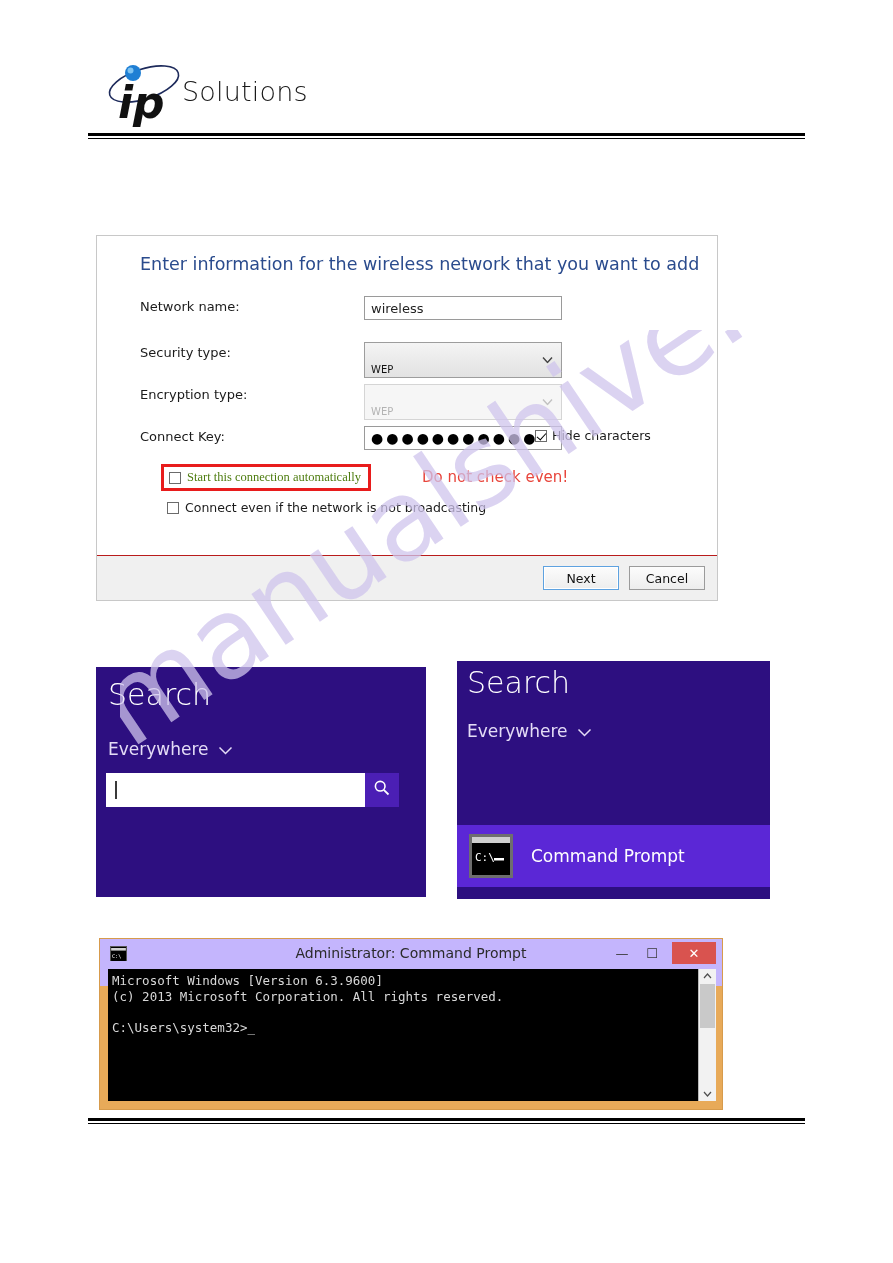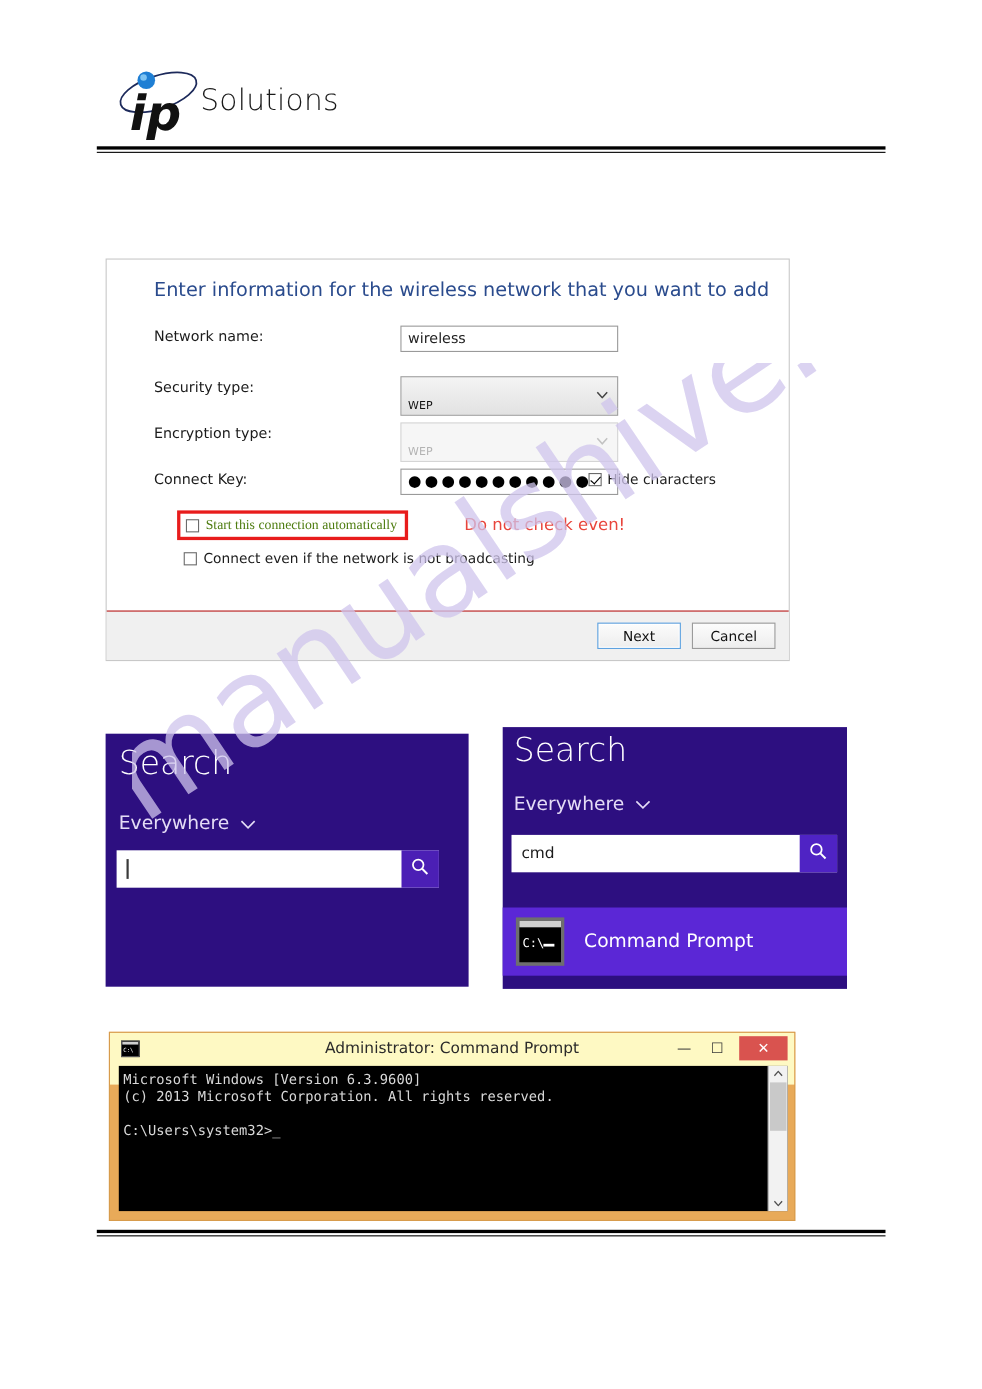--- a/index.html
+++ b/index.html
@@ -383,21 +383,21 @@
     width: 624px;
     height: 172px;
     background: #e8aa59;
     border: 1px solid #d79b4c;
     box-sizing: border-box;
     z-index: 10;
   }
   #cmd-titlebar {
     position: relative;
     height: 47px;
-    background: #fef9c3;
+    background: #c4b5fd;
   }
   #cmd-title-icon {
     position: absolute;
     left: 10px;
     top: 7px;
     width: 17px;
     height: 15px;
     background: #000;
     border: 1px solid #555;
     box-sizing: border-box;
@@ -593,31 +593,20 @@
 
 <div class="search-panel" id="search-panel-cmd">
   <div class="search-title">Search</div>
   <div class="scope-row">
     <span>Everywhere</span>
     <span>
       <svg width="15" height="9" viewBox="0 0 15 9">
           <path d="M1.5 1.5 L7.5 7.5 L13.5 1.5" fill="none" stroke="#e4dcf6" stroke-width="1.5"></path>
         </svg>
     </span>
-  </div>
-  <div class="search-box">
-    <div class="search-text">cmd</div>
-    <div class="search-btn">
-      <span>
-        <svg width="18" height="18" viewBox="0 0 18 18">
-          <circle cx="7.2" cy="7.2" r="4.8" fill="none" stroke="#fff" stroke-width="1.6"></circle>
-          <line x1="10.8" y1="10.8" x2="15.5" y2="15.5" stroke="#fff" stroke-width="1.8"></line>
-        </svg>
-      </span>
-    </div>
   </div>
   <div id="result-row">
     <div id="result-icon">
       <svg viewBox="0 0 38 38" width="38" height="38">
         <rect x="0" y="0" width="38" height="38" fill="#000"></rect>
         <rect x="0" y="0" width="38" height="6" fill="#cfcfcf"></rect>
         <text x="3" y="24" font-family="DejaVu Sans Mono, monospace" font-size="11" fill="#ffffff">C:\</text>
         <rect x="22" y="21" width="10" height="2.5" fill="#ffffff"></rect>
       </svg>
     </div>

